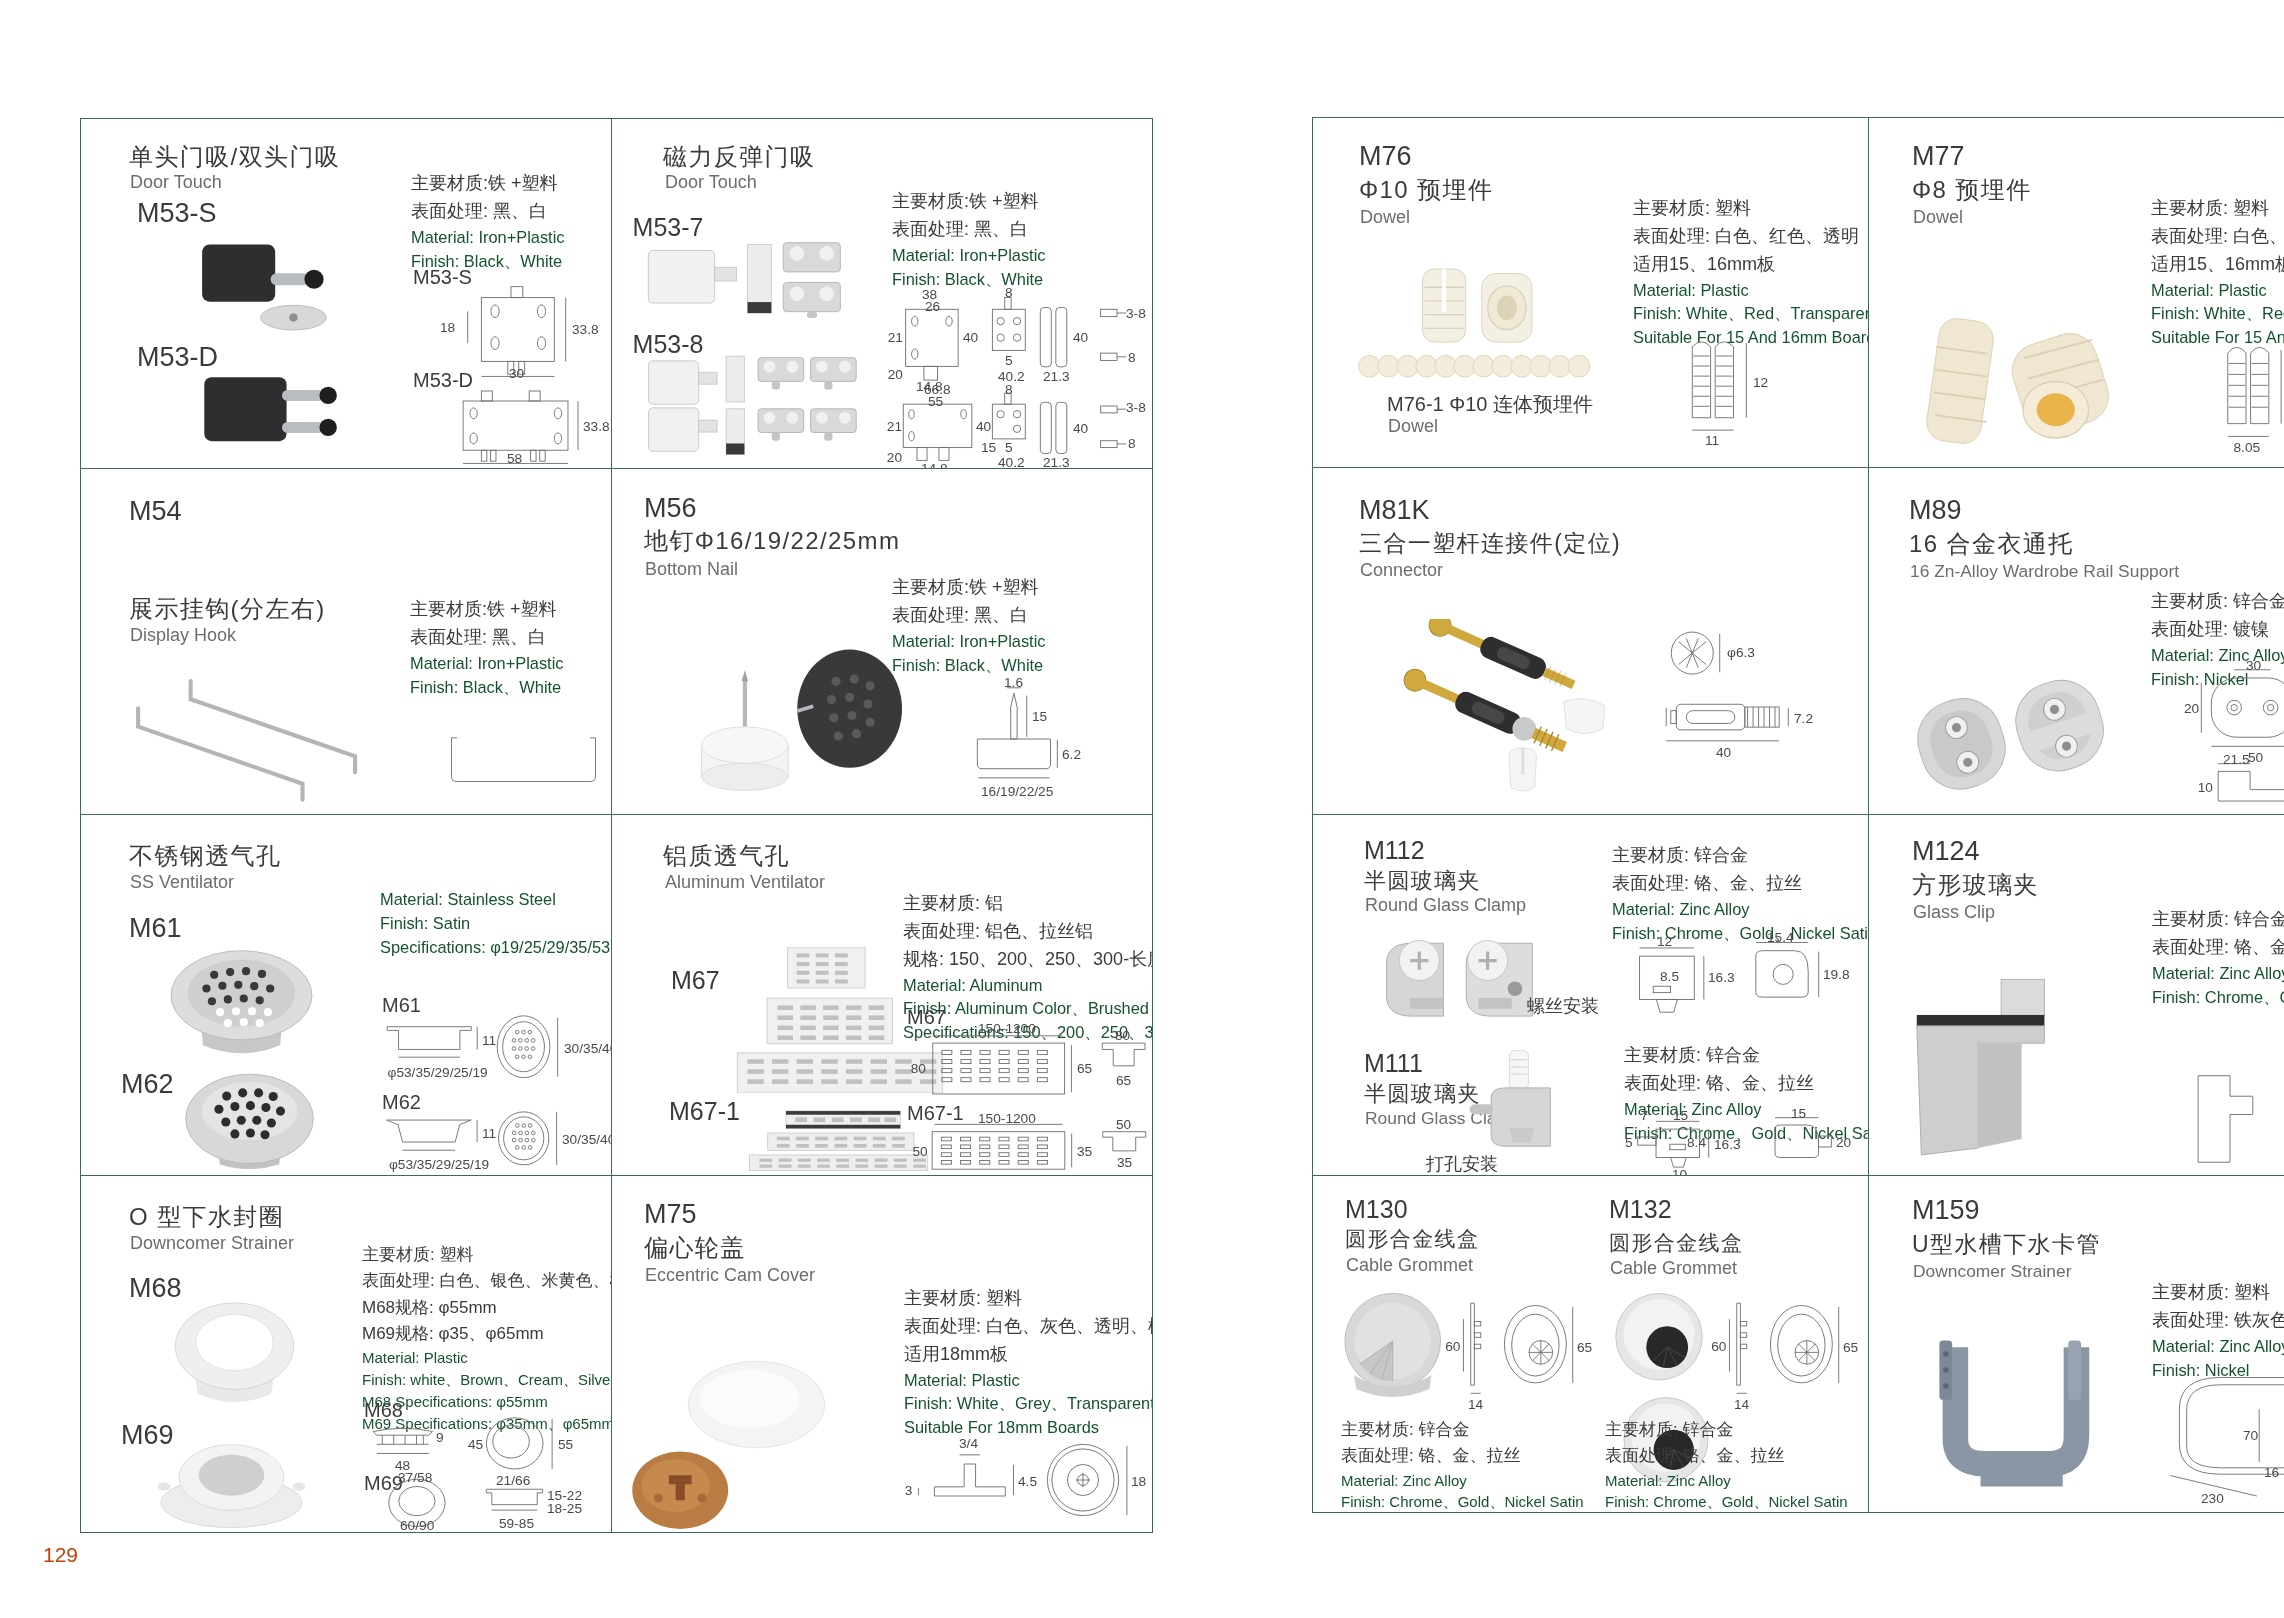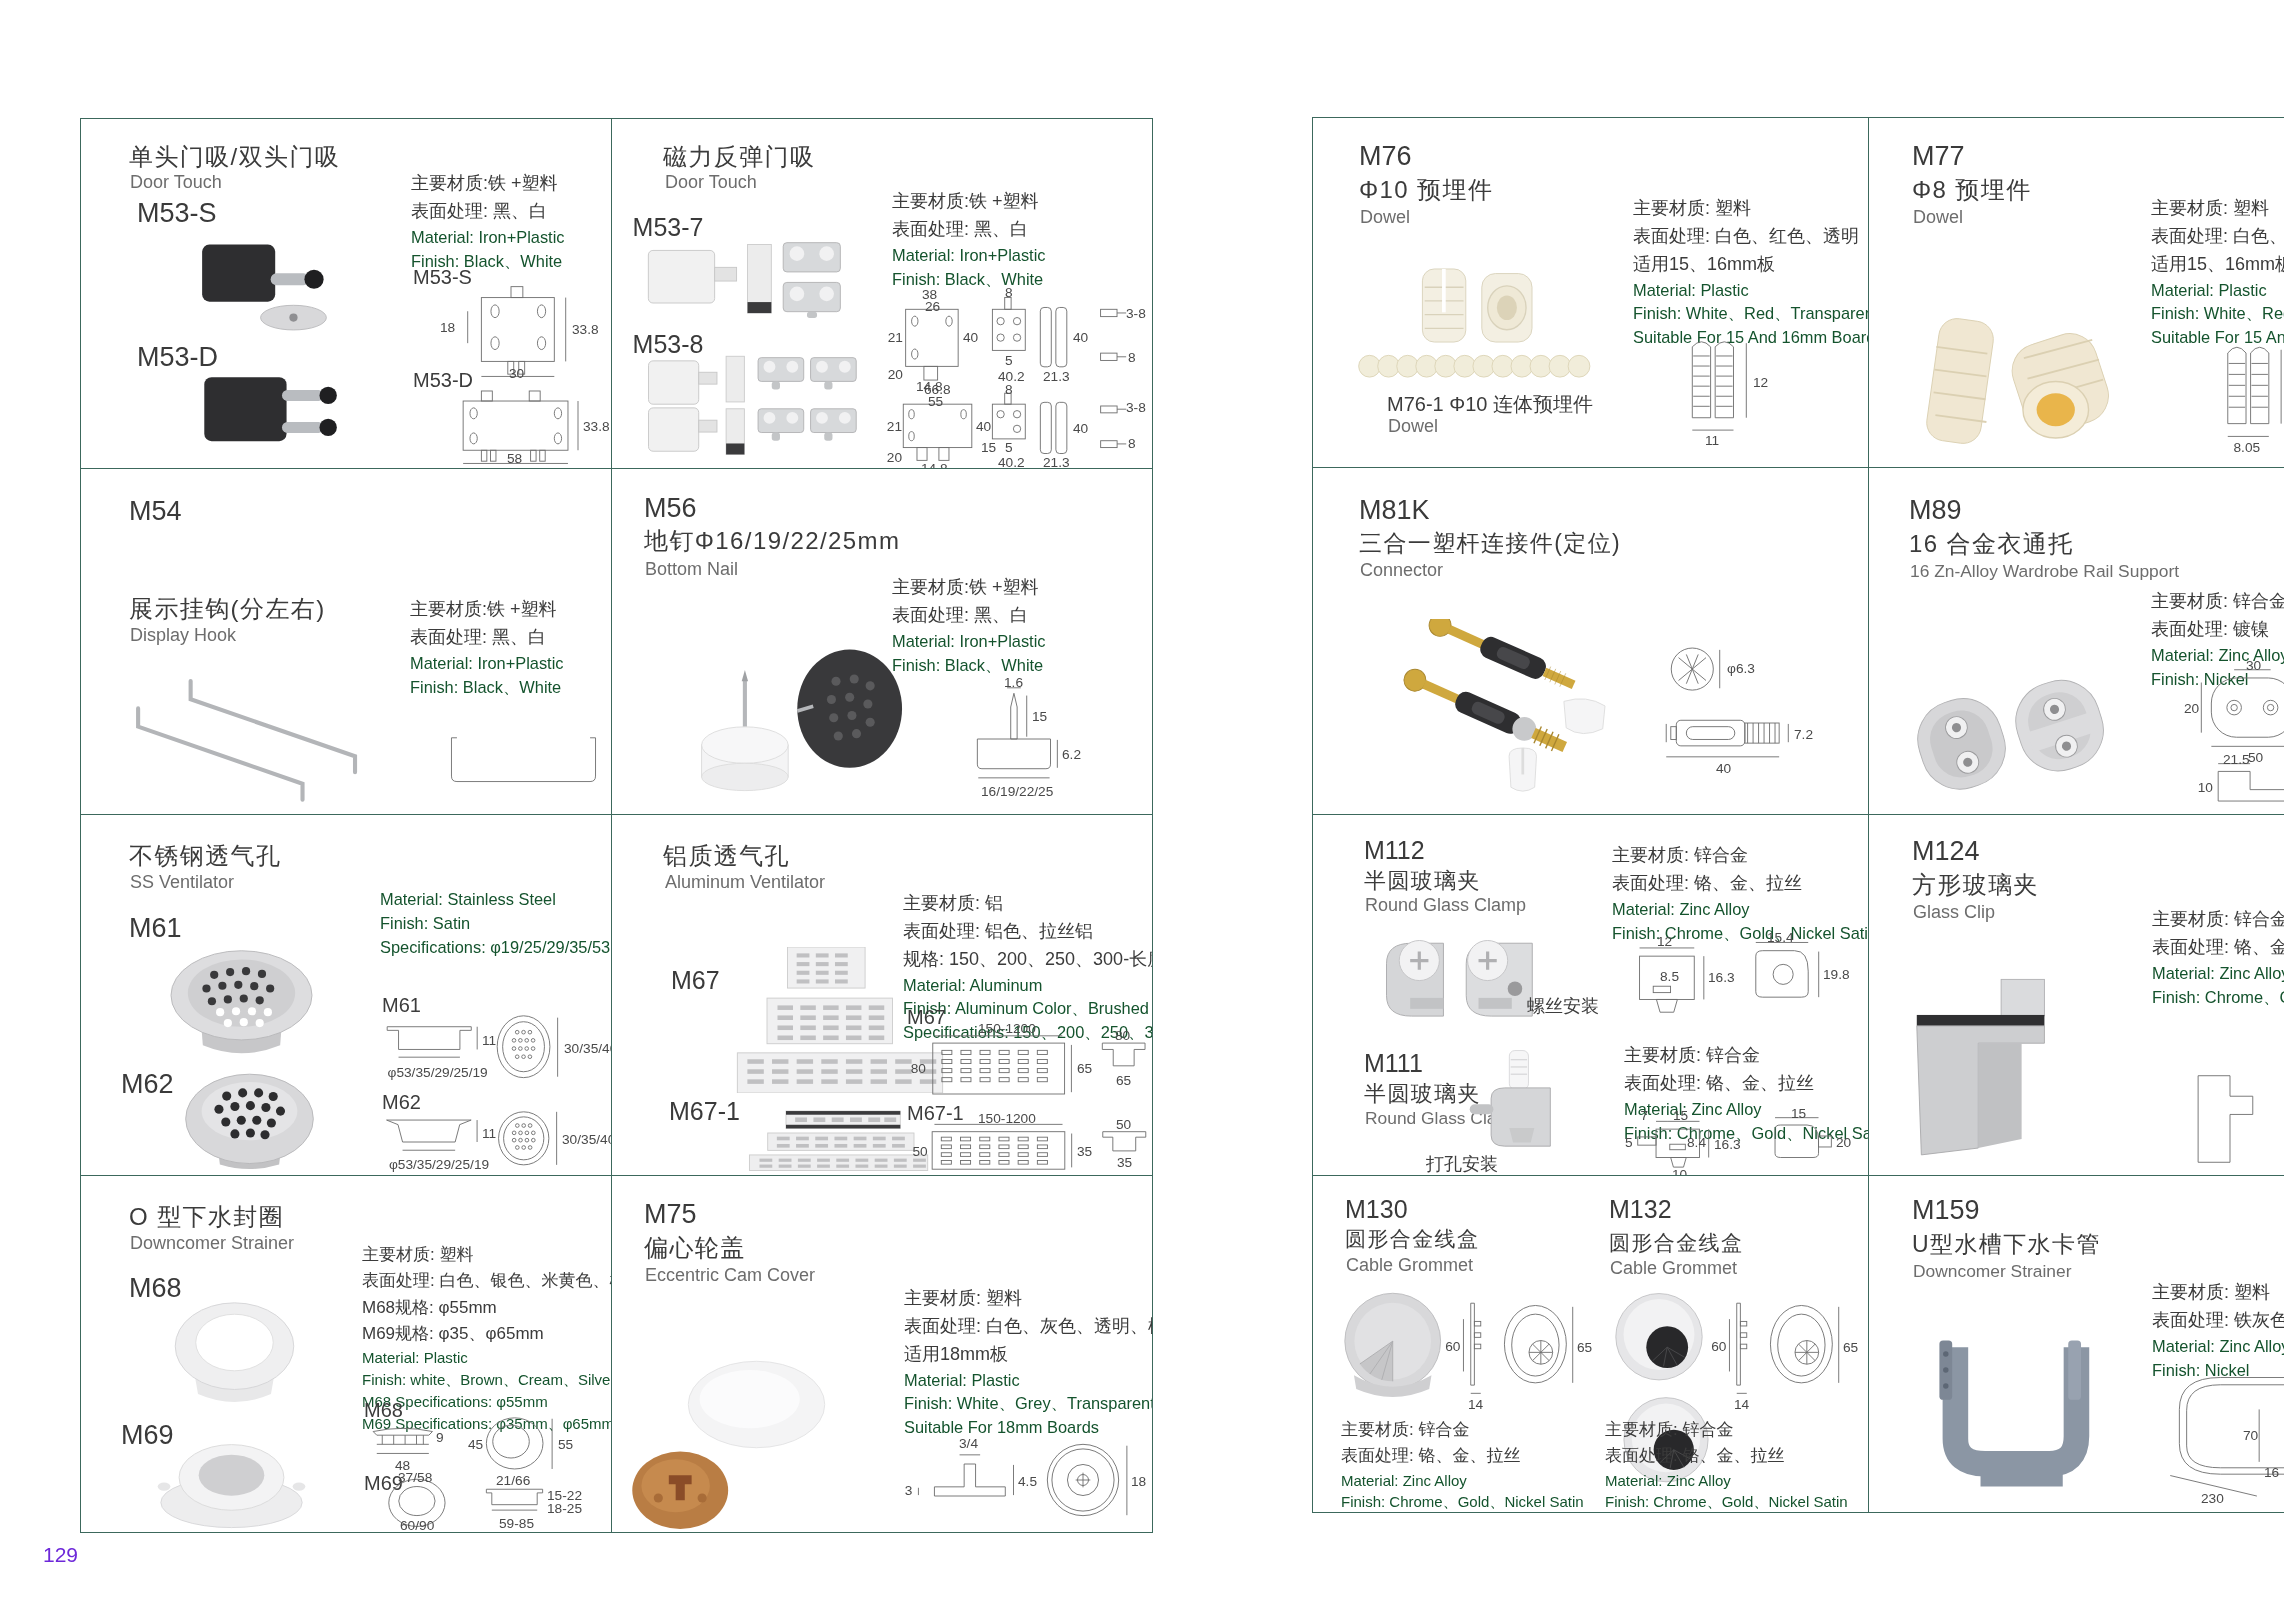--- a/index.html
+++ b/index.html
@@ -17,21 +17,21 @@
   .code{position:absolute;font-size:27px;color:#3a3a3a;white-space:nowrap}
   .code.sm{font-size:25px}
   .specs{position:absolute}
   .slist-cn div{font-size:18px;color:#3b3b3b;line-height:1.55;white-space:nowrap}
   .slist-en div{font-size:16.4px;color:#14532d;line-height:1.45;white-space:nowrap}
   .specs.tight .slist-cn div{font-size:17px}
   .specs.tight .slist-en div{font-size:15px}
   .dlabel{position:absolute;font-size:20px;color:#3c3c3c;white-space:nowrap}
   .cap{position:absolute;font-size:18px;color:#3d3d3d;white-space:nowrap}
   .dim{position:absolute;font-size:13.7px;color:#4a4a4a;white-space:nowrap}
-  .pagenum{position:absolute;font-size:21px;color:#6d28d9}
+  .pagenum{position:absolute;font-size:21px;color:#c2410c}
   .ph{position:absolute}
   .dg{position:absolute}
   .dg svg{display:block}
   .dg svg *{stroke:#6f6f6f;stroke-width:2;fill:none}
 </style>
 </head>
 <body>
 
 <div class="sheet">
 
@@ -927,21 +927,21 @@
           <rect x="404" y="38" width="75" height="24" fill="#cfa83e"></rect>
           <line x1="414" y1="30" x2="414" y2="70" stroke="#a8862e" stroke-width="3"></line>
             <line x1="428" y1="30" x2="428" y2="70" stroke="#a8862e" stroke-width="3"></line>
             <line x1="442" y1="30" x2="442" y2="70" stroke="#a8862e" stroke-width="3"></line>
             <line x1="456" y1="30" x2="456" y2="70" stroke="#a8862e" stroke-width="3"></line>
         </g>
         <path d="M420 180 Q470 165 510 190 L505 240 Q460 262 425 238 Z" fill="#f5f5f6" stroke="#dddddd" stroke-width="2"></path>
         <path d="M300 300 Q300 282 330 282 Q360 282 360 300 L356 368 Q330 385 304 368 Z" fill="#f5f5f6" stroke="#dddddd" stroke-width="2"></path>
         <line x1="330" y1="282" x2="330" y2="340" stroke="#dddddd" stroke-width="6"></line>
       </svg>
-      <div class="dg" style="left:345px;top:169px;width:192px;height:151px">
+      <div class="dg" style="left:345px;top:153px;width:192px;height:151px">
         <svg width="192" height="151" viewBox="0 0 420 330">
           <circle cx="75" cy="70" r="46"></circle>
           <path d="M45 45 L105 95 M105 45 L45 95 M62 38 L88 102 M88 38 L62 102"></path>
           <line x1="135" y1="28" x2="135" y2="112"></line>
           <line x1="18" y1="190" x2="18" y2="230"></line>
           <rect x="28" y="196" width="12" height="28"></rect>
           <rect x="40" y="182" width="150" height="56" rx="10"></rect>
           <rect x="62" y="196" width="106" height="28" rx="14"></rect>
           <rect x="190" y="188" width="75" height="44"></rect>
           <line x1="196" y1="188" x2="196" y2="232"></line>

